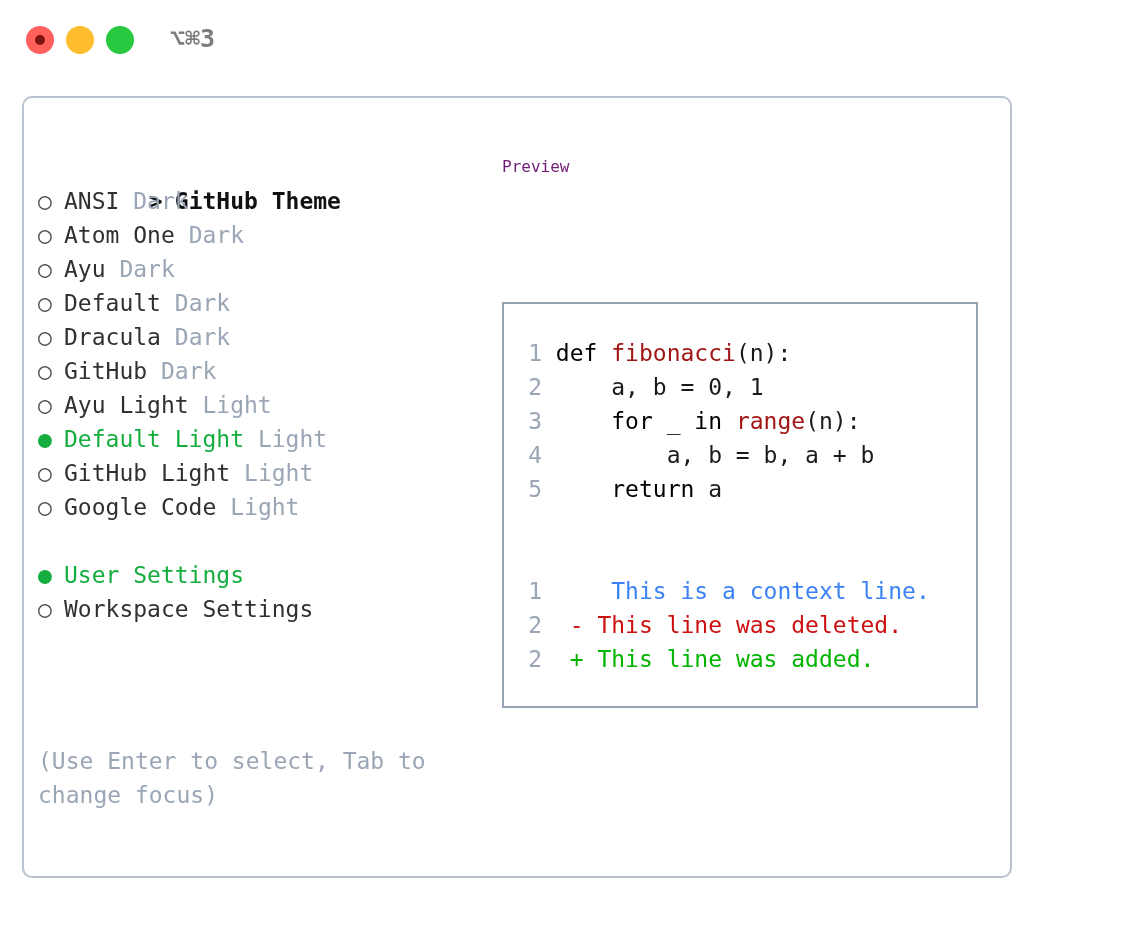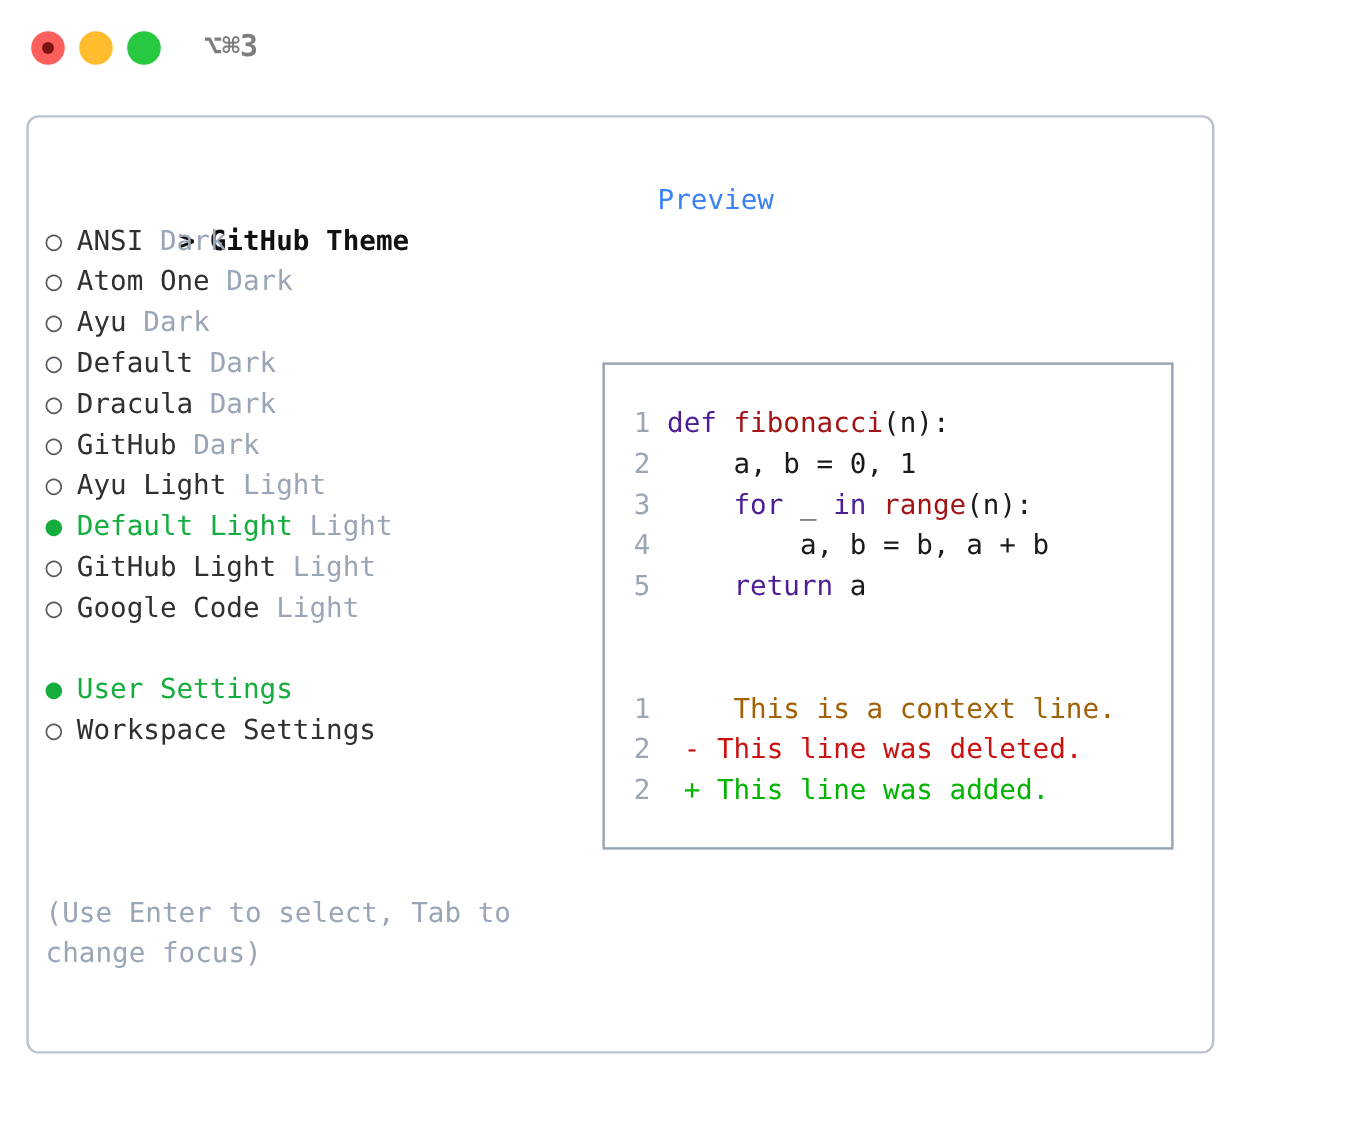--- a/index.html
+++ b/index.html
@@ -113,26 +113,25 @@
   }
 
   
   #right-col {
     position: absolute;
     left: 478px;
     top: 52px;
     width: 500px;
   }
   #preview-title {
-    font-size: 23px;
-    line-height: 34px;
-    color: #3b82f6;
+    font-size: 16px;
+    line-height: 34px;
+    color: #701a75;
     height: 34px;
     white-space: pre;
-    margin-left: 46px;
   }
   #preview-box {
     position: absolute;
     left: 0px;
     top: 152px;
     width: 476px;
     height: 406px;
     border: 2px solid #95a3b4;
     box-sizing: border-box;
     background: #ffffff;
@@ -145,25 +144,25 @@
     line-height: 34px;
     white-space: pre;
   }
   .cline { height: 34px; white-space: pre; }
   .ln {
     display: inline-block;
     width: 22px;
     text-align: right;
     color: #9aa5b5;
   }
-  .kw   { color: #4c1d95; margin-top: 48px; }
+  .kw   { color: #000000; margin-top: 48px; }
   .fn   { color: #a31515; }
   .bi   { color: #a31515; }
   .txt  { color: #1a1a1a; }
-  .ctx  { color: #a16207; }
+  .ctx  { color: #3b82f6; }
   .del  { color: #cc1111; }
   .add  { color: #00b400; }
   .blank { height: 34px; }
 </style>
 </head>
 <body>
 
 <div id="app">
 
   <div id="titlebar">

